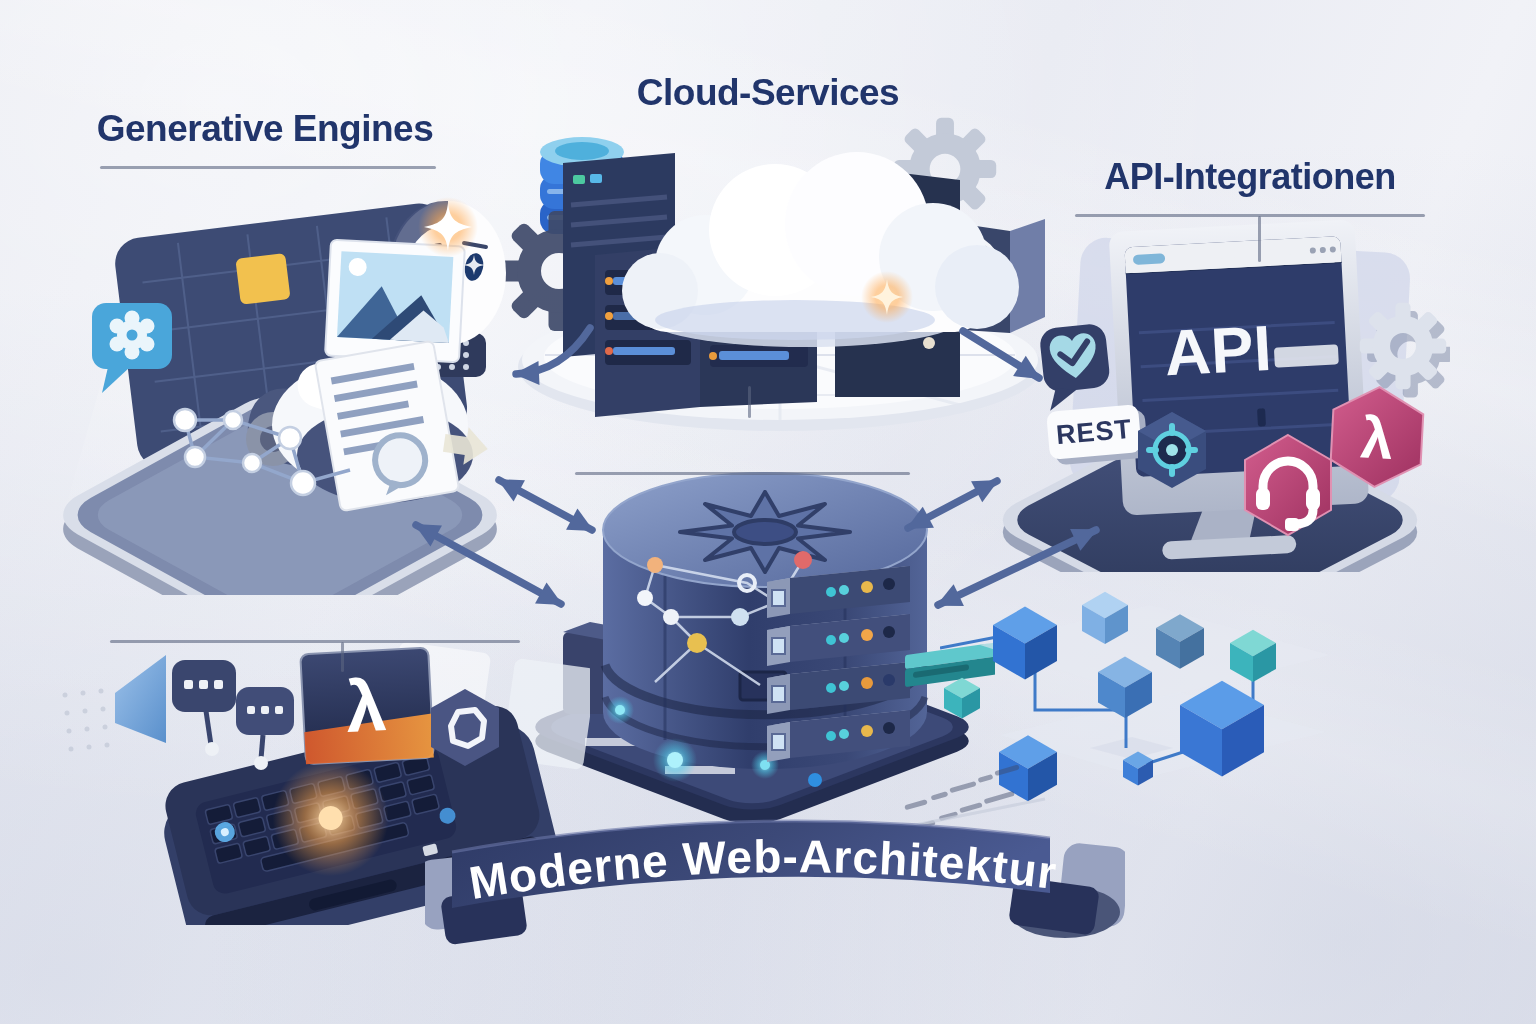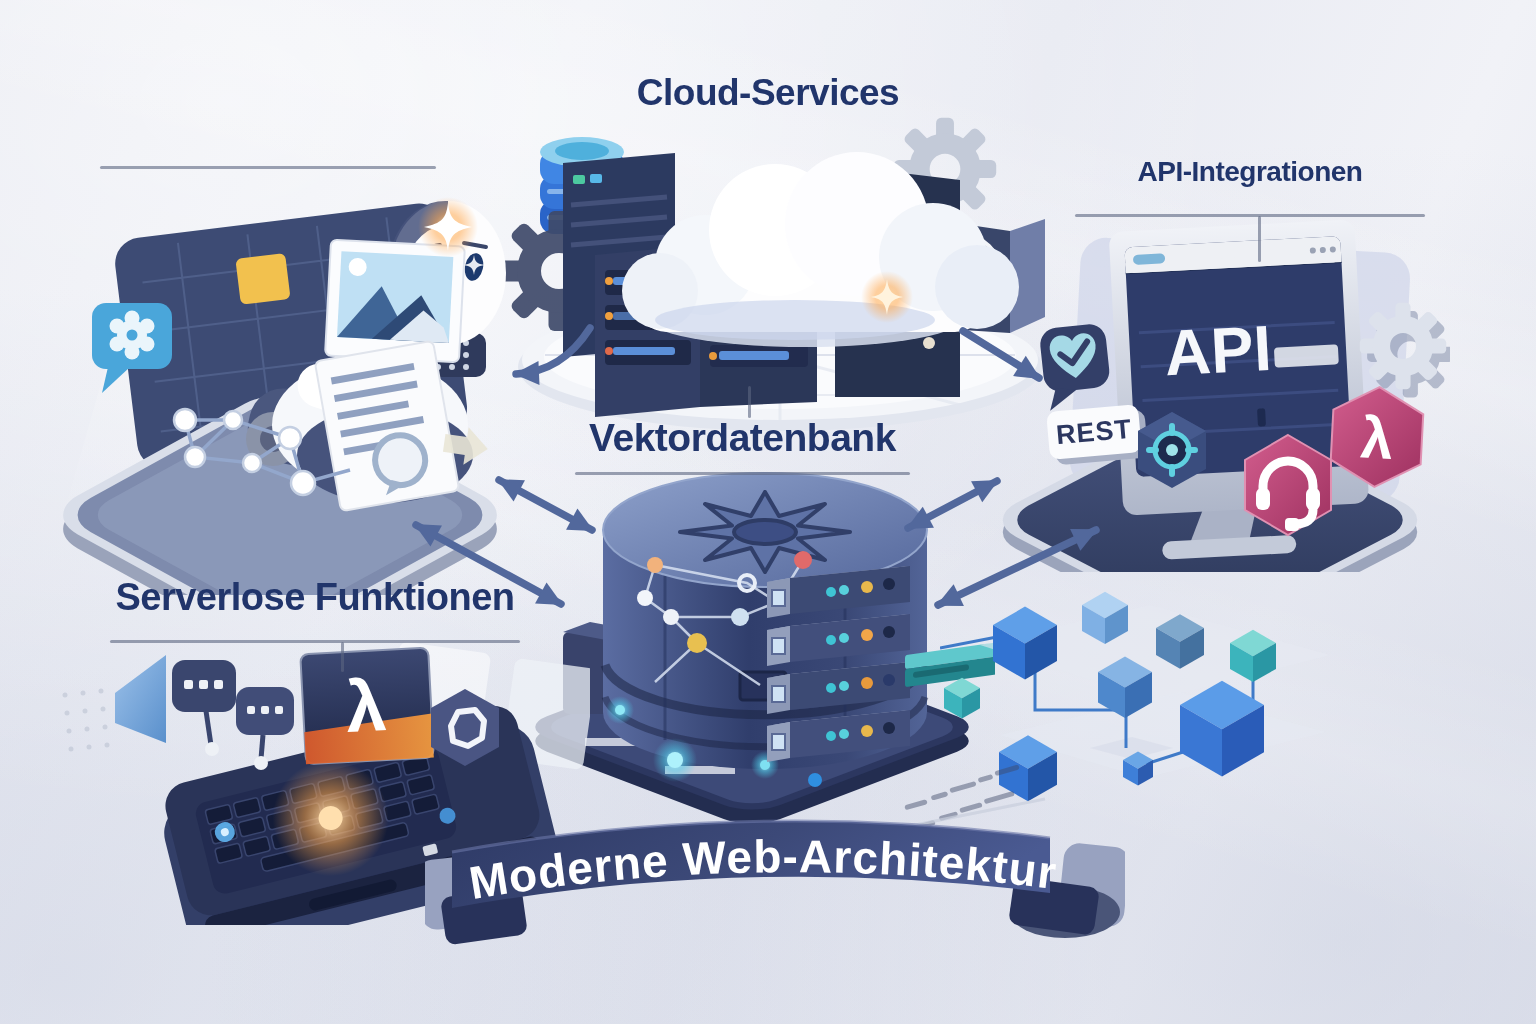--- a/index.html
+++ b/index.html
@@ -591,29 +591,28 @@
     <g stroke="#52689c" stroke-width="7.5" fill="none" stroke-linecap="round">
       <path d="M590,328 Q562,372 516,374" marker-end="url(#ah)"></path>
       <line x1="499" y1="480" x2="592" y2="530" marker-start="url(#ahr)" marker-end="url(#ah)"></line>
       <line x1="416" y1="525" x2="561" y2="604" marker-start="url(#ahr)" marker-end="url(#ah)"></line>
       <line x1="963" y1="331" x2="1039" y2="378" marker-end="url(#ah)"></line>
       <line x1="908" y1="528" x2="997" y2="481" marker-start="url(#ahr)" marker-end="url(#ah)"></line>
       <line x1="938" y1="605" x2="1096" y2="530" marker-start="url(#ahr)" marker-end="url(#ah)"></line>
     </g>
   </svg>
 
+  <div class="label" style="left:90px;top:108px;width:350px;font-size:37px">Generative Engines</div>
   <div class="rule" style="left:100px;top:166px;width:336px"></div>
 
   <div class="label" style="left:608px;top:72px;width:320px;font-size:37px">Cloud-Services</div>
 
-  <div class="label" style="left:1075px;top:156px;width:350px;font-size:28px">API-Integrationen</div>
+  <div class="label" style="left:1075px;top:156px;width:350px;font-size:36px">API-Integrationen</div>
   <div class="rule" style="left:1075px;top:214px;width:350px"></div>
   <div class="tick" style="left:1258px;top:216px;height:46px"></div>
 
-  <div class="label" style="left:575px;top:416px;width:335px;font-size:39px">Vektordatenbank</div>
   <div class="rule" style="left:575px;top:472px;width:335px"></div>
   <div class="tick" style="left:748px;top:386px;height:32px"></div>
 
-  <div class="label" style="left:105px;top:576px;width:420px;font-size:38px">Serverlose Funktionen</div>
   <div class="rule" style="left:110px;top:640px;width:410px"></div>
   <div class="tick" style="left:341px;top:642px;height:30px"></div>
 
 </div>
 
 </body></html>

